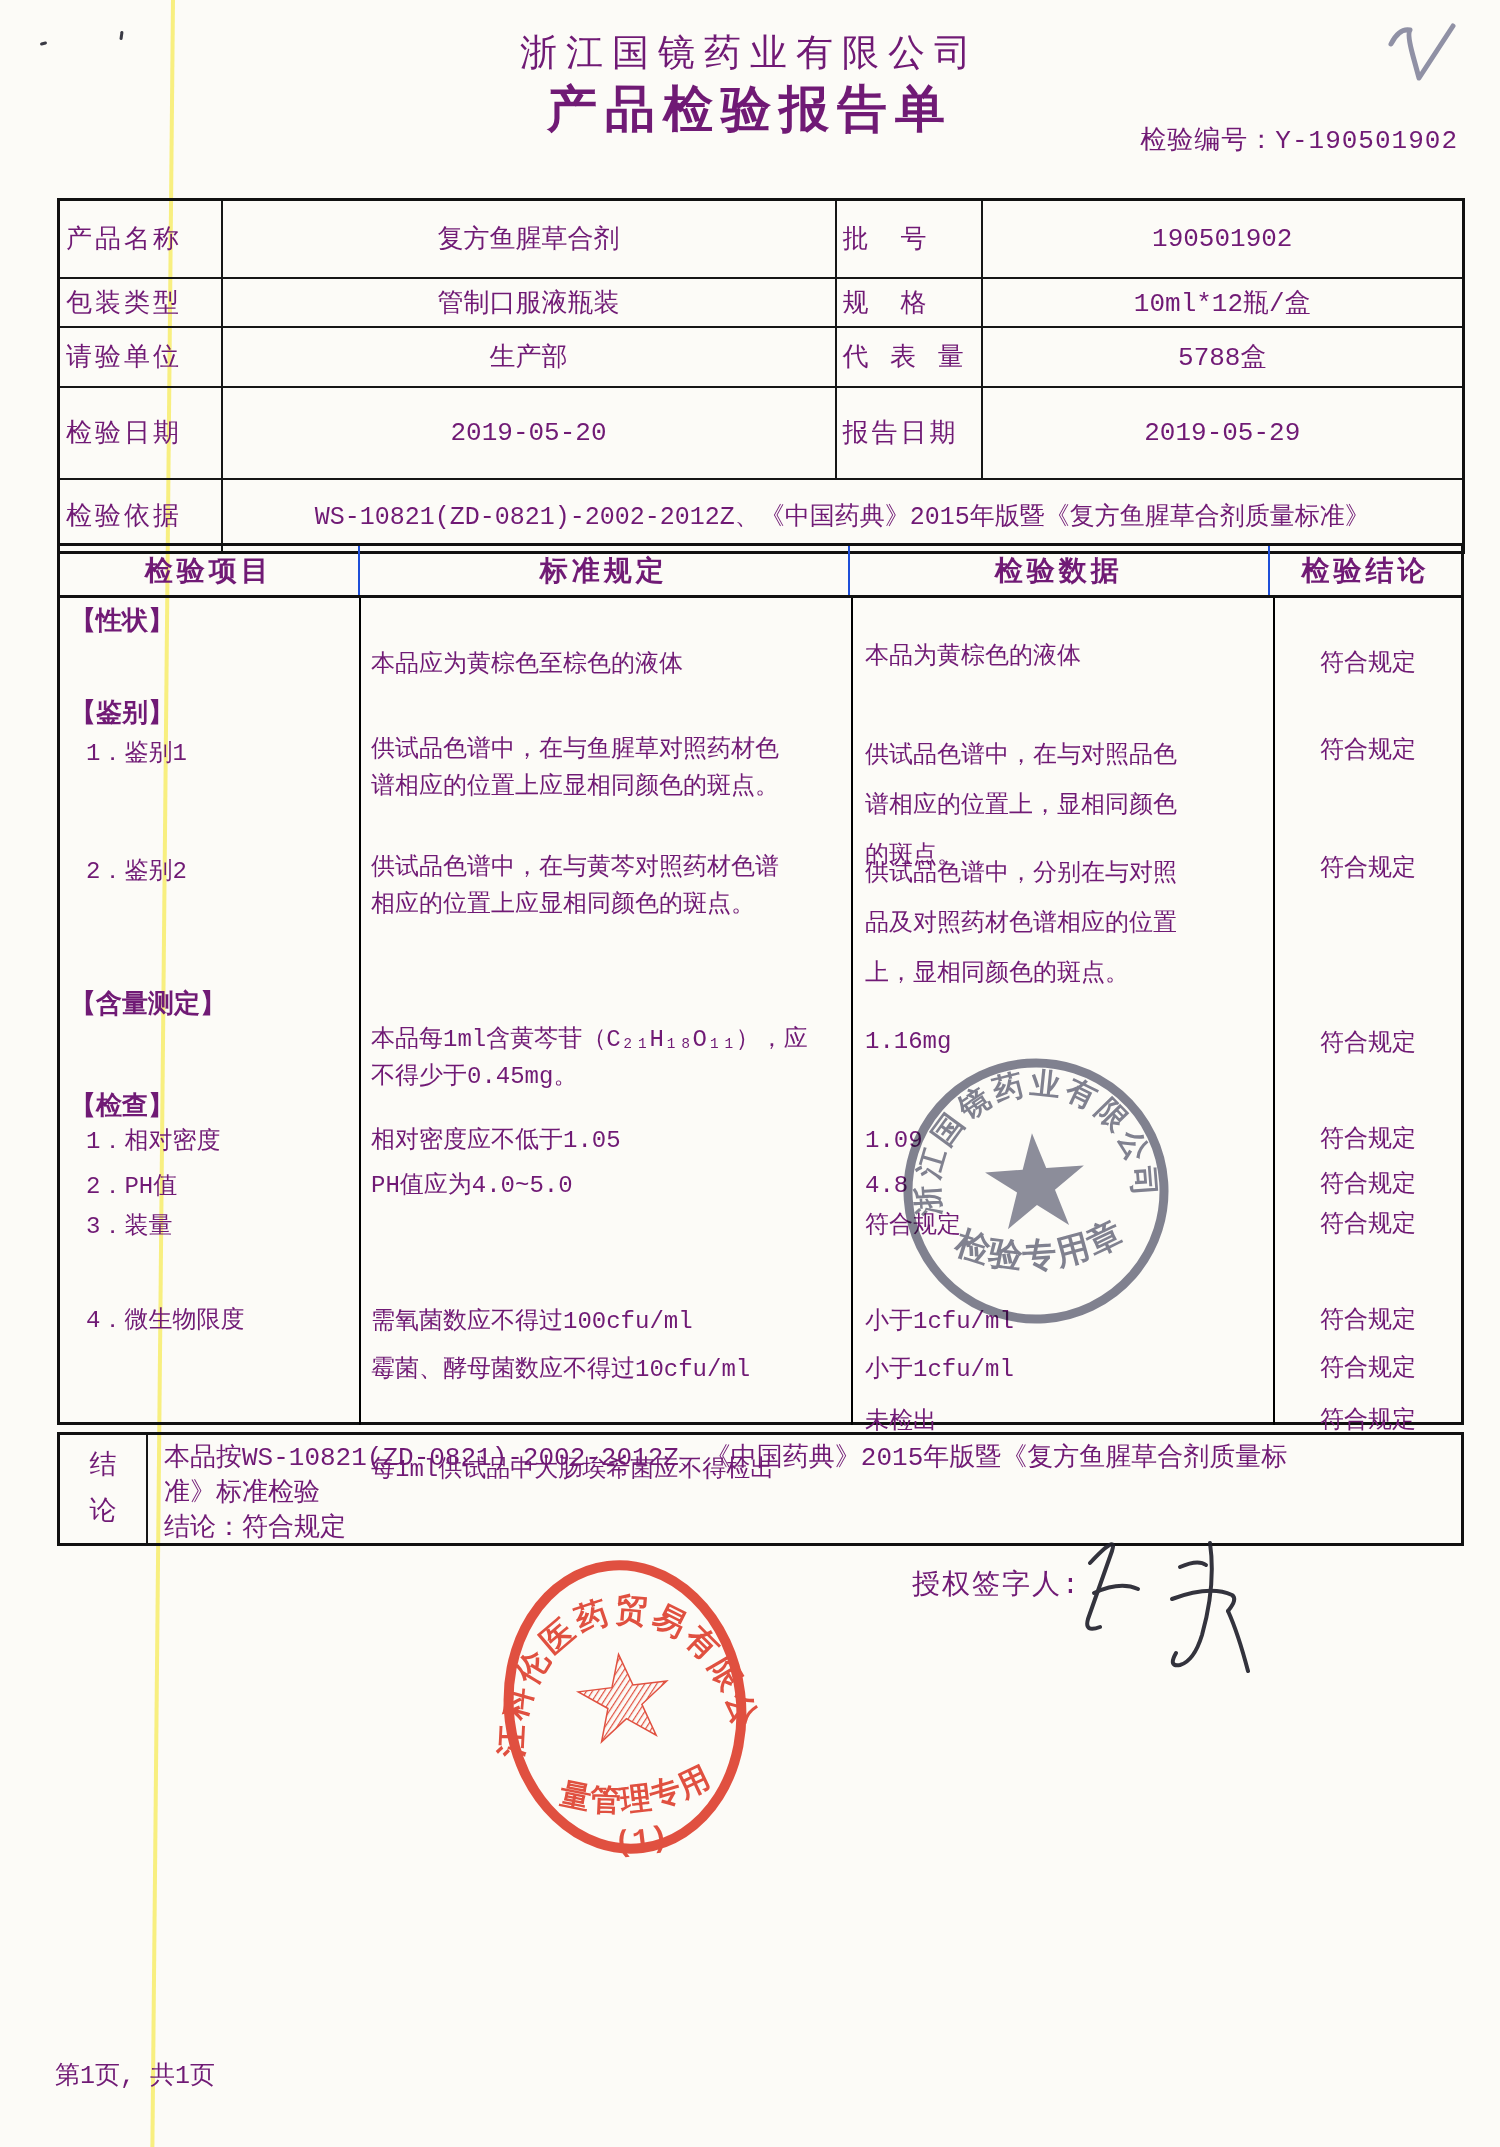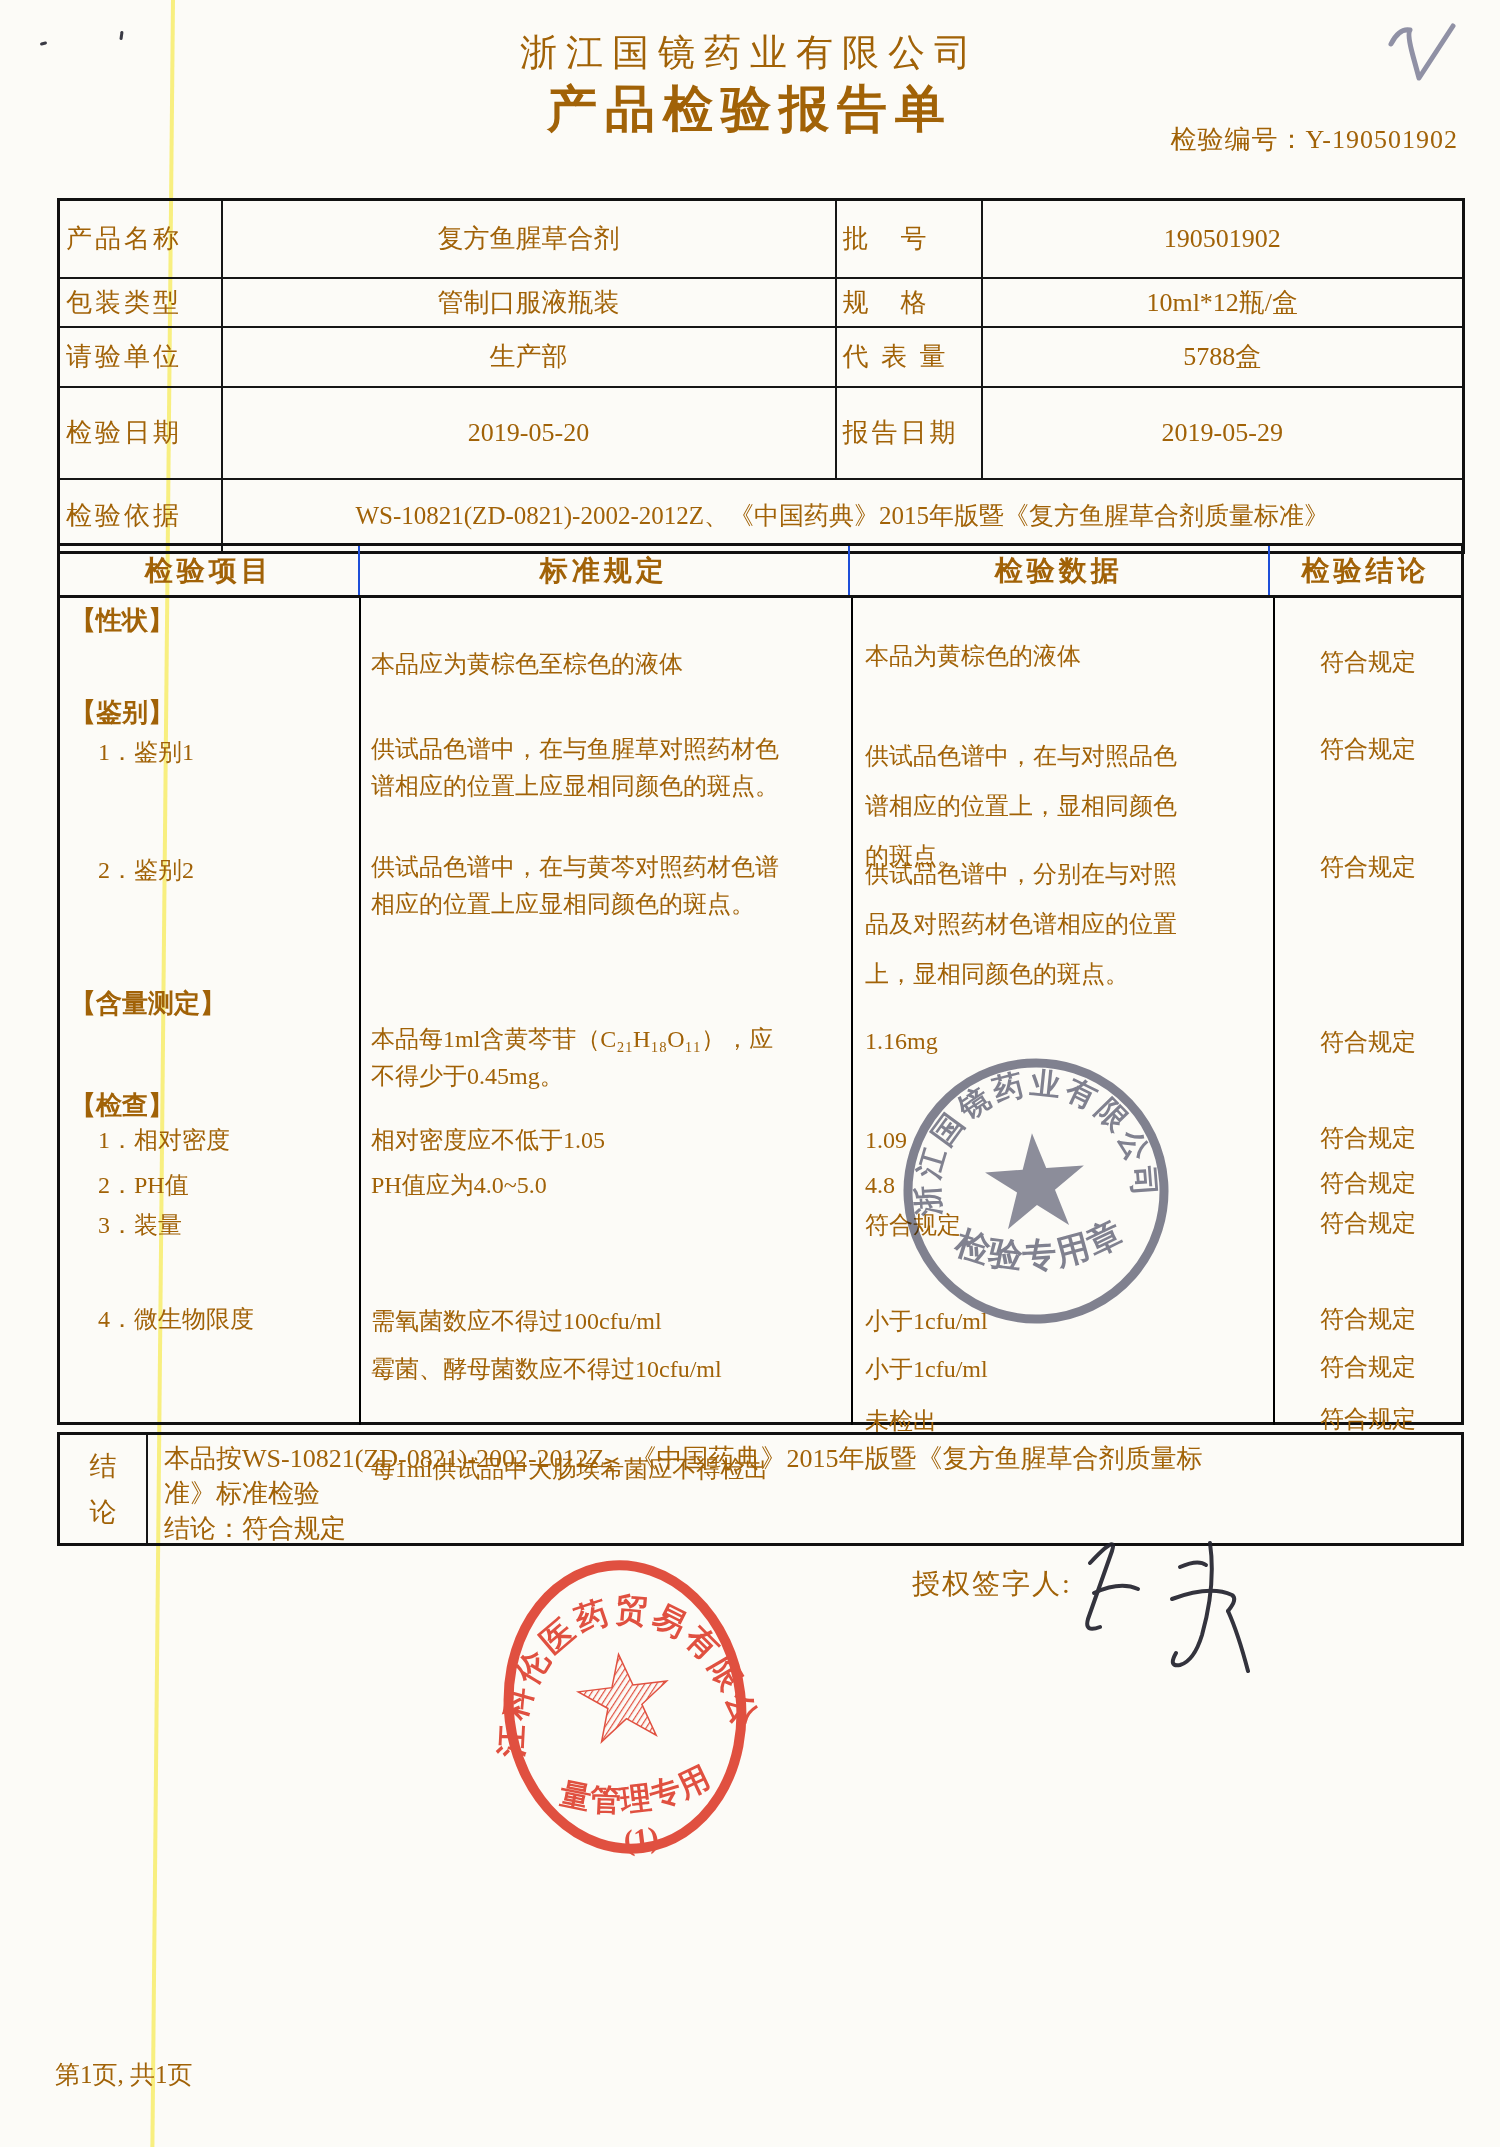--- a/index.html
+++ b/index.html
@@ -1,17 +1,17 @@
 <!DOCTYPE html>
 <html><head>
 <meta charset="utf-8">
 <style>
   html,body{margin:0;padding:0;background:#e8e8e8;}
   #page{position:relative;width:1500px;height:2147px;background:#fcfbf7;overflow:hidden;
-        font-family:Liberation Serif, serif;color:#a16207;}
+        font-family:Liberation Mono, monospace;color:#701a75;}
   .abs{position:absolute;}
   .ml{white-space:pre-line;}
   
   #fold{left:171px;top:0;width:4px;height:2147px;background:#f6ec62;opacity:.8;
         transform:rotate(.55deg);transform-origin:top center;}
   
   #company{left:0;top:28px;width:1500px;text-align:center;font-size:37px;letter-spacing:9px;}
   #title{left:0;top:76px;width:1500px;text-align:center;font-size:50px;font-weight:bold;letter-spacing:8px;}
   #reportno{right:42px;top:122px;font-size:26px;letter-spacing:1px;}
   
@@ -23,21 +23,21 @@
   
   #main{left:57px;top:543px;width:1407px;height:882px;border:3px solid #111;box-sizing:border-box;}
   #mhead{display:flex;height:52px;border-bottom:3px solid #111;box-sizing:border-box;}
   #mhead .hc{box-sizing:border-box;height:100%;display:flex;align-items:center;justify-content:center;
              font-size:28px;font-weight:bold;letter-spacing:4px;border-right:2px solid #1d4ed8;}
   #mhead .hc:last-child{border-right:none;}
   #mbody{position:relative;display:flex;height:827px;}
   #mbody .bc{box-sizing:border-box;position:relative;height:100%;border-right:2px solid #000000;}
   #mbody .bc:last-child{border-right:none;}
   .sec{position:absolute;left:10px;font-size:26px;font-weight:bold;}
-  .itm{position:absolute;left:26px;font-size:24px;margin-left:12px;}
+  .itm{position:absolute;left:26px;font-size:24px;}
   .std{position:absolute;left:10px;right:6px;font-size:24px;line-height:37px;}
   .dat{position:absolute;left:12px;right:4px;font-size:24px;line-height:37px;}
   .dat.wide{line-height:50px;}
   .res{position:absolute;left:0;width:100%;text-align:center;font-size:24px;}
   
   #concl{left:57px;top:1432px;width:1407px;height:114px;border:3px solid #111;box-sizing:border-box;display:flex;}
   #concl .clbl{width:88px;border-right:2px solid #161616;box-sizing:border-box;display:flex;align-items:center;
                justify-content:center;font-size:27px;line-height:46px;text-align:center;}
   #concl .ctxt{flex:1;padding:6px 14px 0 16px;font-size:26px;line-height:35px;}
   

